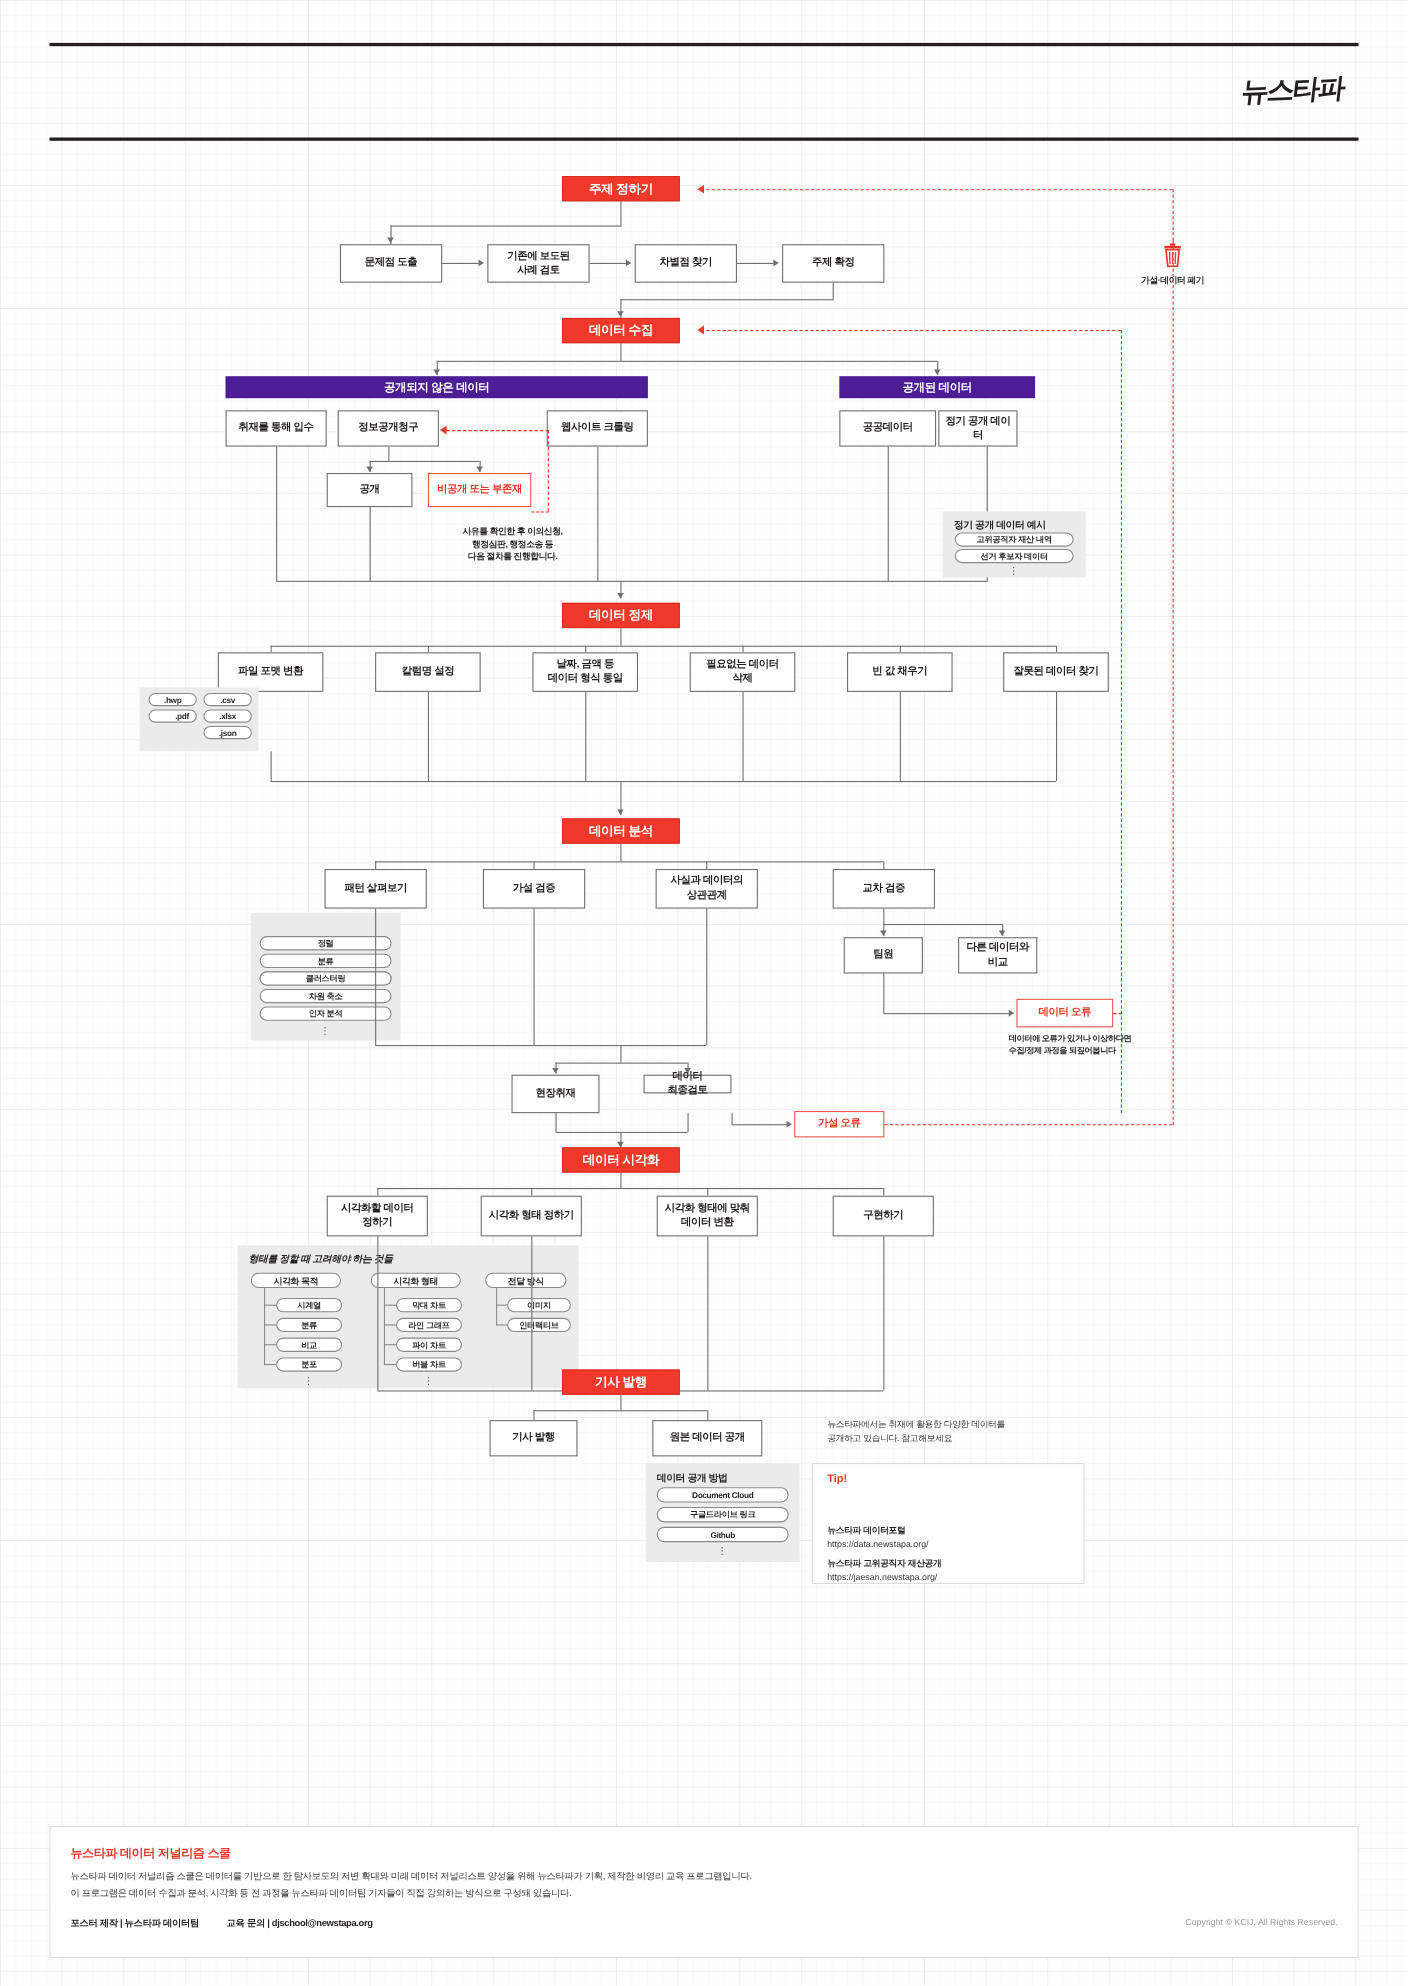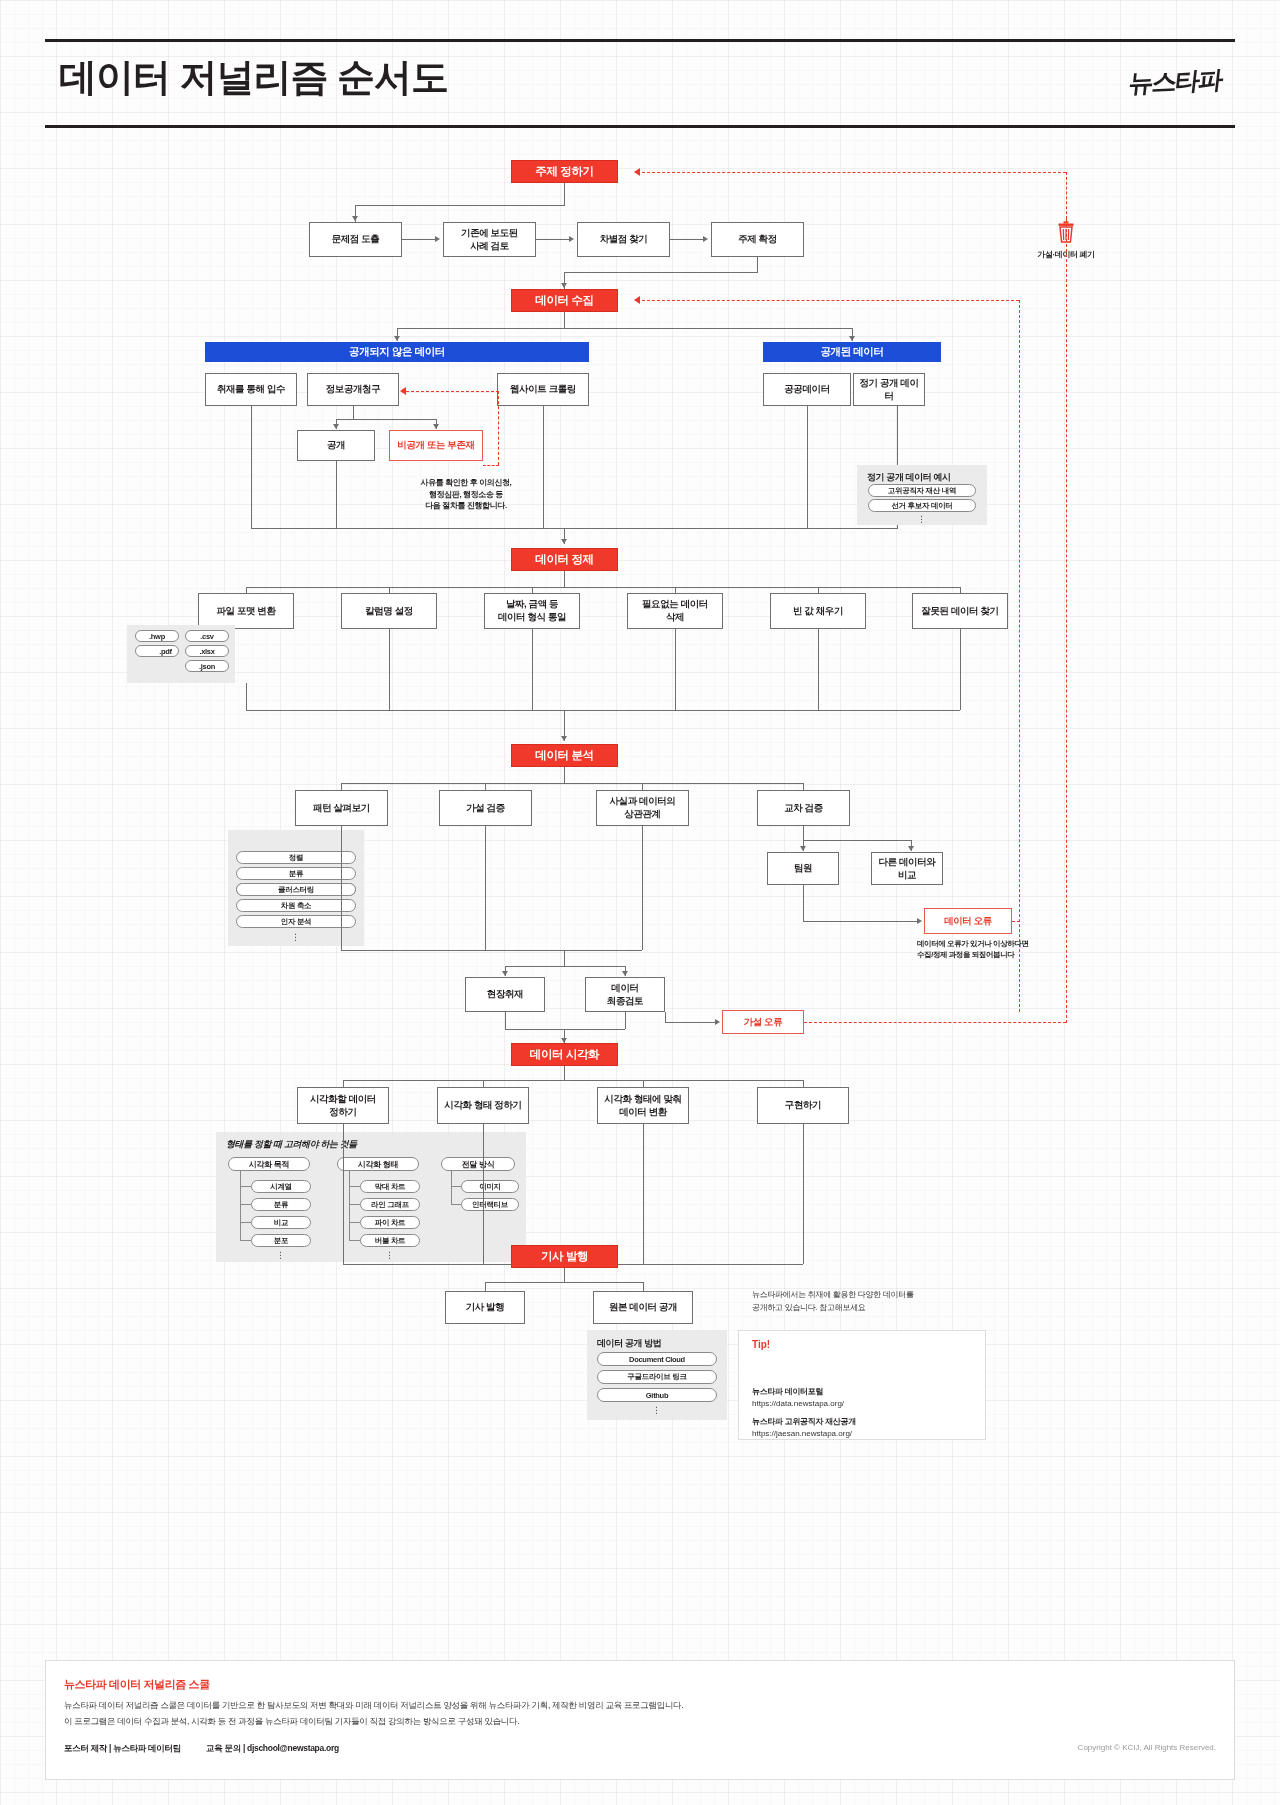--- a/index.html
+++ b/index.html
@@ -36,21 +36,21 @@
   }
 
   
   .stage{
     position:absolute; background:#f0392b; color:#fff;
     font-size:11.5px; font-weight:bold; letter-spacing:-0.4px;
     display:flex; align-items:center; justify-content:center;
     border:1px solid #d62d20;
   }
   .bandhdr{
-    position:absolute; background:#1d4ed8; color:#fff;
+    position:absolute; background:#4c1d95; color:#fff;
     font-size:10.5px; font-weight:bold; letter-spacing:-0.4px;
     display:flex; align-items:center; justify-content:center;
   }
   .box{
     position:absolute; background:#fff; border:1px solid #6f6f6f;
     font-size:9.5px; font-weight:bold; letter-spacing:-0.4px; color:#231f20;
     display:flex; align-items:center; justify-content:center; text-align:center;
     line-height:1.35; padding:2px;
   }
   .box.red{ border:1.2px solid #e8594f; color:#e8392b; }
@@ -103,21 +103,20 @@
   .tip-s{ position:absolute; font-size:8px; font-weight:bold; color:#231f20; line-height:1.6; letter-spacing:-0.3px; }
   .tip-u{ position:absolute; font-size:8px; color:#333; line-height:1.6; }
 </style>
 </head>
 <body>
 
 <div class="poster">
 
   <div class="hdr">
     <div class="rule-top"></div>
-    <h1>데이터 저널리즘 순서도</h1>
     <div class="logo">뉴스타파</div>
     <div class="rule-bot"></div>
   </div>
 
   <div class="stage" style="left:466px; top:135px; width:107px; height:23px;">주제 정하기</div>
 
   <div class="ln lnv" style="left:519px; top:158px; height:22px;"></div>
   <div class="ln lnh" style="left:310px; top:180px; width:210px;"></div>
   <div class="ln lnv" style="left:310px; top:180px; height:17px;"></div>
   <div class="arw dn" style="left:307px; top:191px;"></div>
@@ -292,21 +291,21 @@
   <div class="ln lnv" style="left:597px; top:801px; height:124px;"></div>
   <div class="ln lnh" style="left:296px; top:925px; width:301px;"></div>
   <div class="ln lnv" style="left:519px; top:925px; height:16px;"></div>
   <div class="ln lnh" style="left:460px; top:941px; width:120px;"></div>
   <div class="ln lnv" style="left:460px; top:941px; height:10px;"></div>
   <div class="arw dn" style="left:457px; top:946px;"></div>
   <div class="ln lnv" style="left:580px; top:941px; height:10px;"></div>
   <div class="arw dn" style="left:577px; top:946px;"></div>
 
   <div class="box" style="left:420px; top:952px; width:80px; height:35px;">현장취재</div>
-  <div class="box" style="left:540px; top:952px; width:80px; height:35px;">데이터<br>최종검토</div>
+  <div class="box" style="left:540px; top:952px; width:80px; height:17px;">데이터<br>최종검토</div>
 
   <div class="ln lnh" style="left:620px; top:997px; width:50px;"></div>
   <div class="ln lnv" style="left:620px; top:987px; height:10px;"></div>
   <div class="arw rt" style="left:670px; top:994px;"></div>
   <div class="box red" style="left:677px; top:985px; width:82px; height:24px;">가설 오류</div>
   <div class="dl dlh" style="left:759px; top:997px; width:262px;"></div>
   <div class="dl dlv" style="left:1021px; top:194px; height:804px;"></div>
 
   <div class="ln lnv" style="left:460px; top:987px; height:17px;"></div>
   <div class="ln lnh" style="left:460px; top:1004px; width:120px;"></div>

